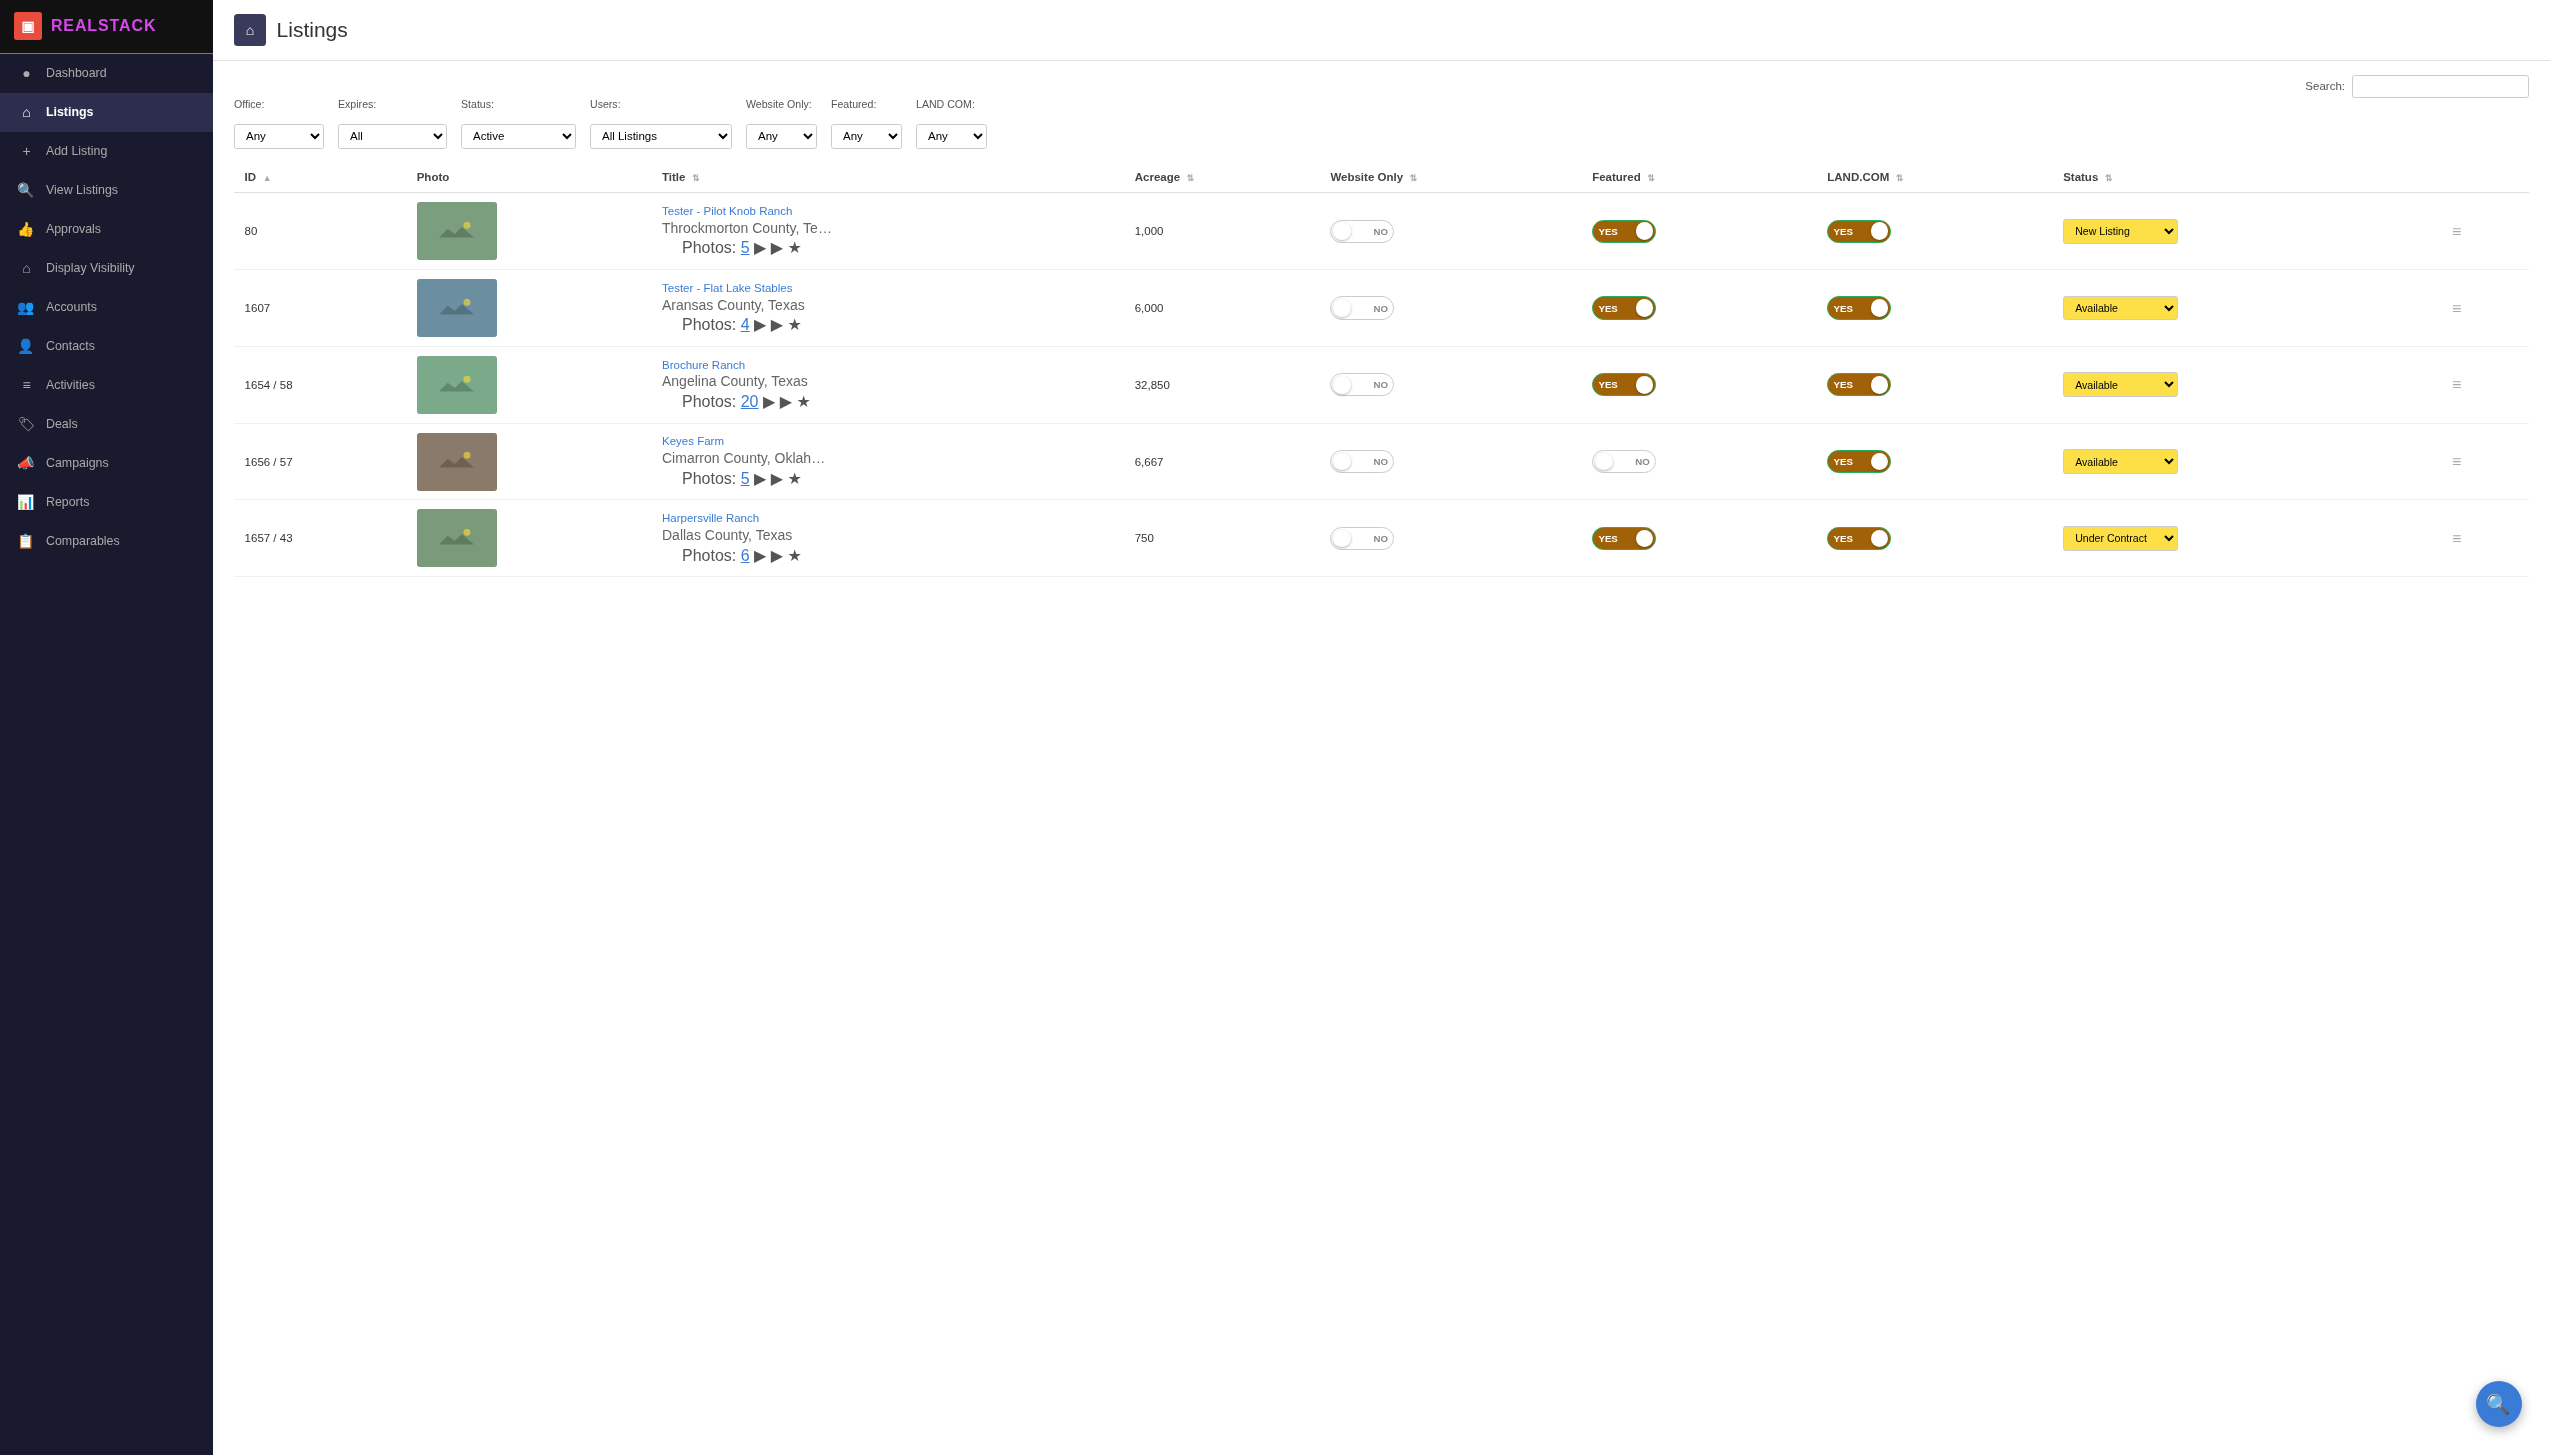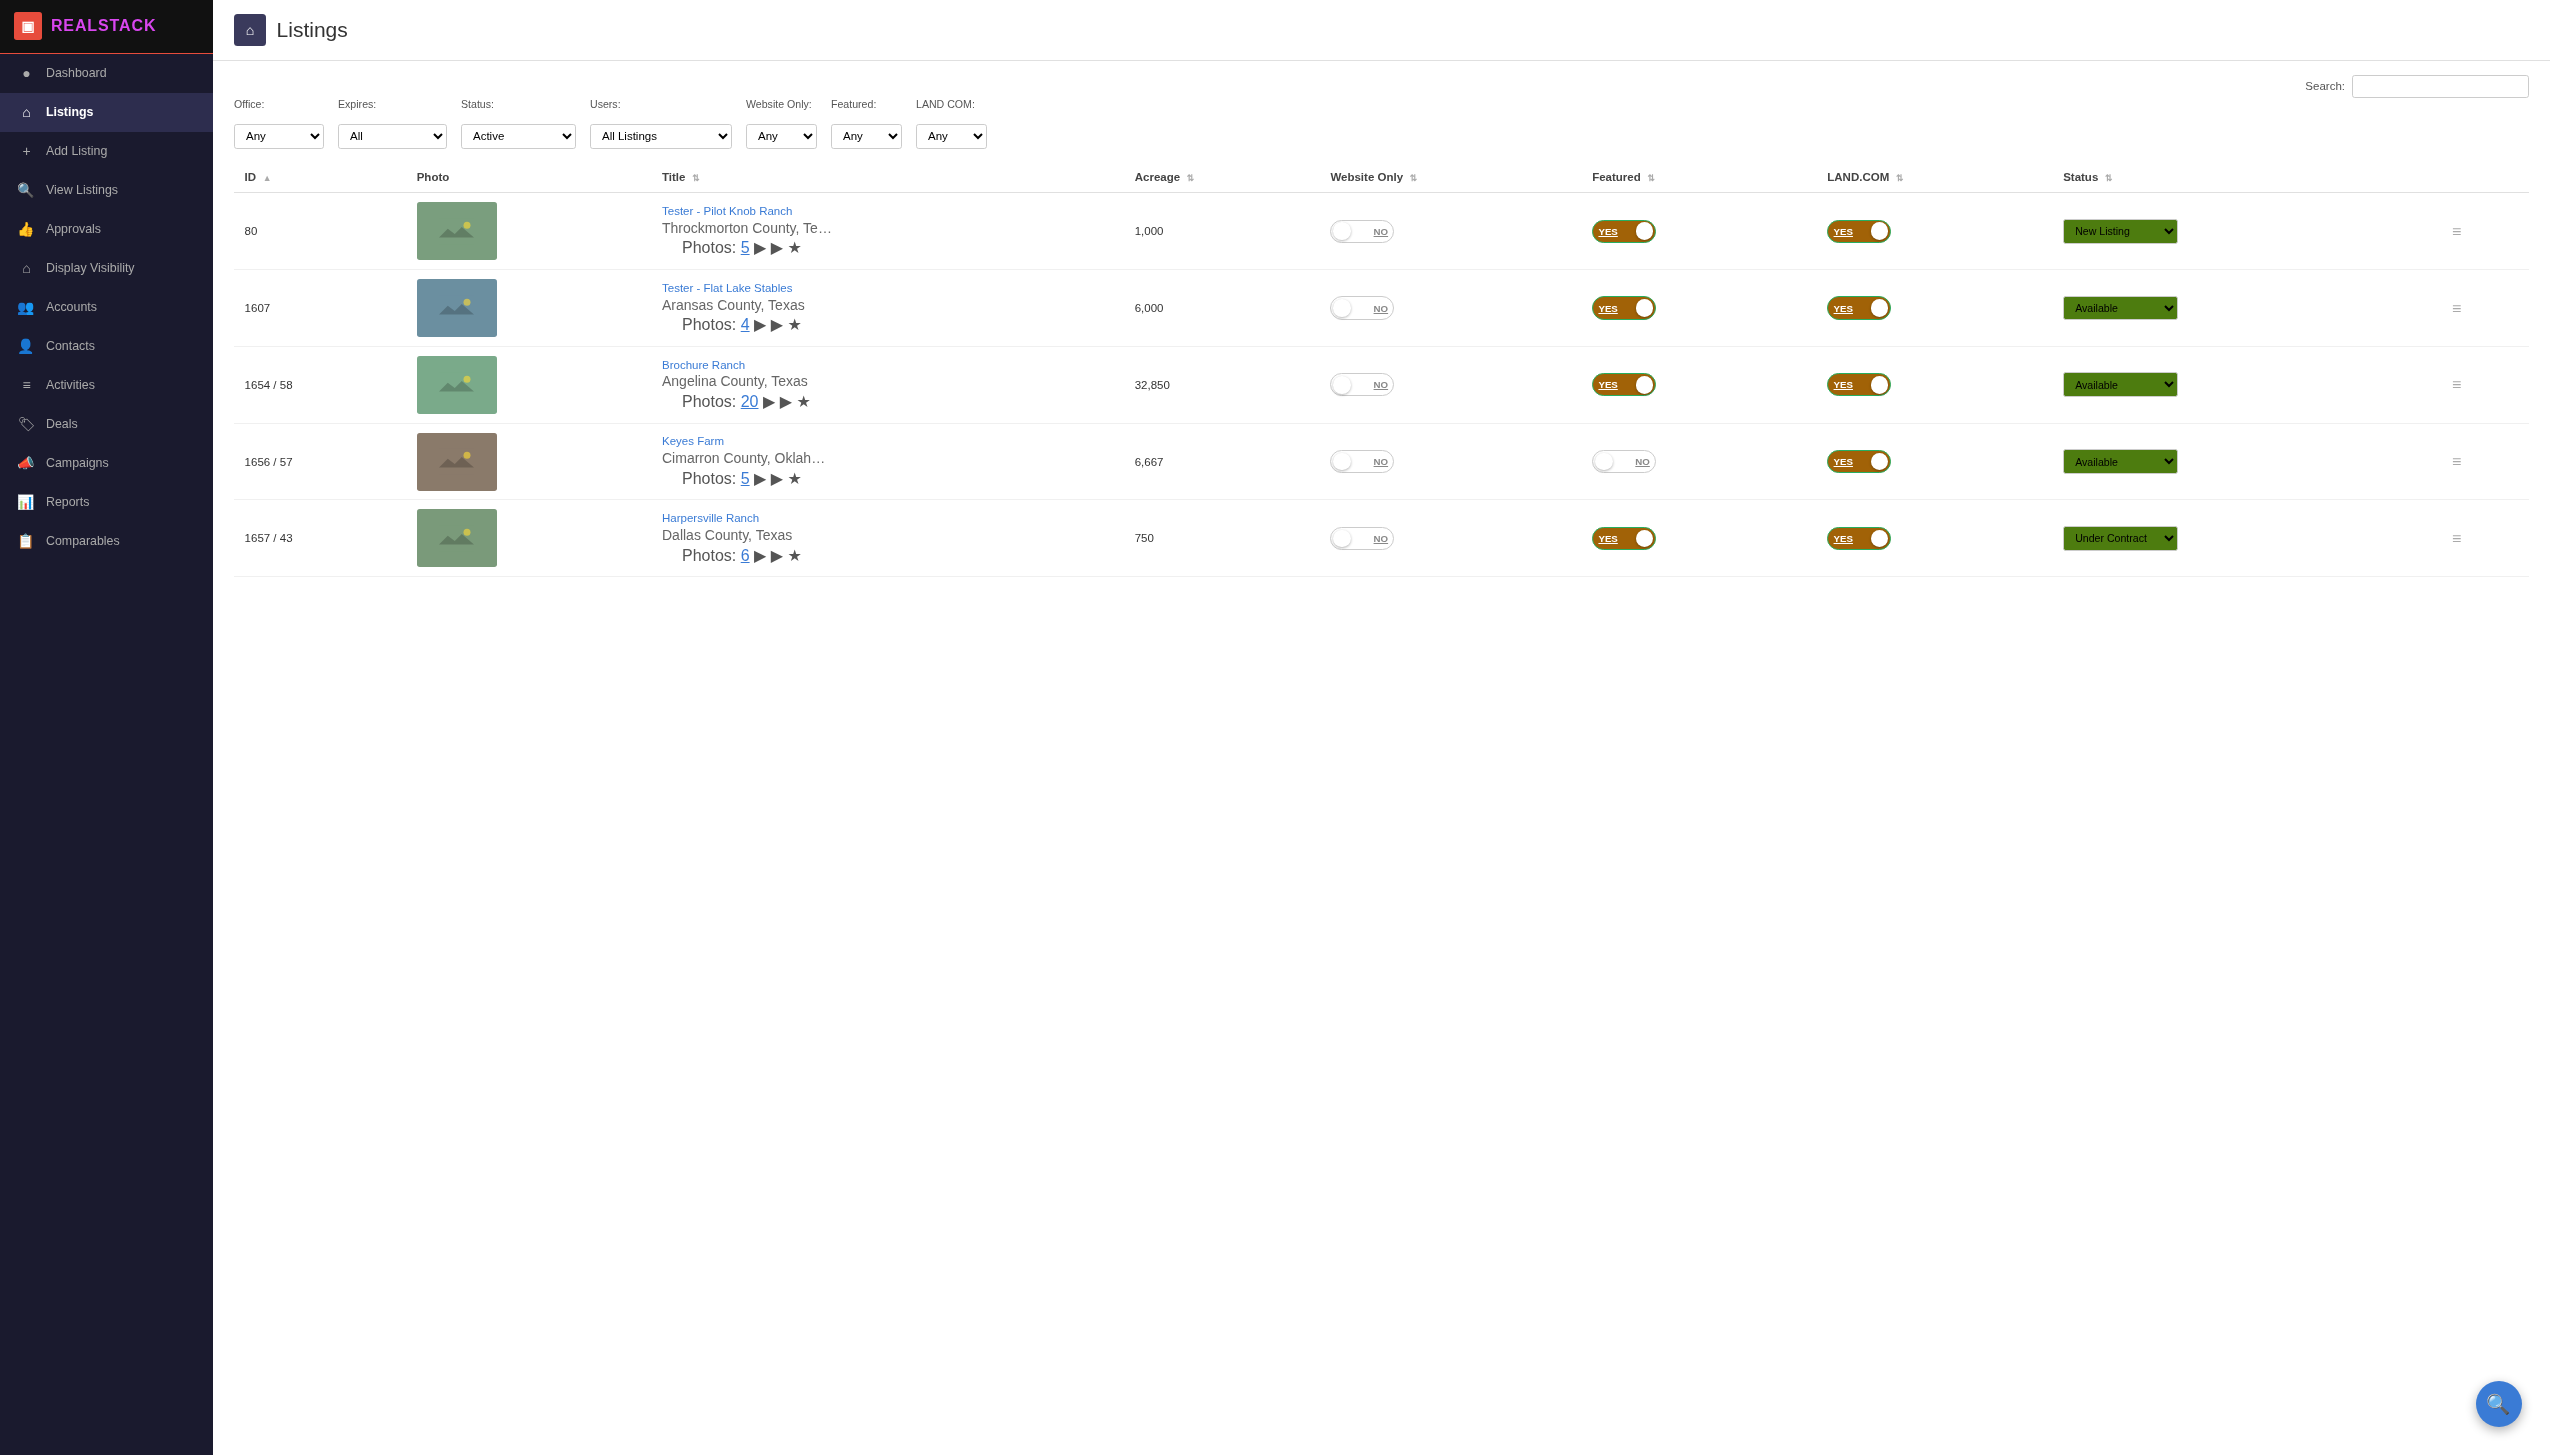--- a/index.html
+++ b/index.html
@@ -183,39 +183,38 @@
       width: 64px;
       justify-content: space-between;
       cursor: pointer;
     }
     .toggle-wrap.on { background: #a16207; border-color: #27ae60; }
     .toggle-wrap.off { background: #fff; border-color: #ccc; }
     .toggle-label {
       font-size: 9.7px;
       font-weight: 700;
       padding: 1.8px 3.5px;
-      text-decoration: underline;
     }
     .toggle-wrap.on .toggle-label-on { color: white; }
     .toggle-wrap.off .toggle-label-off { color: #888; }
     .toggle-circle {
       width: 17.7px;
       height: 17.7px;
       border-radius: 50%;
       background: white;
       box-shadow: 0 0.9px 2.7px rgba(0,0,0,0.3);
     }
 
     
     .status-select {
       border: 0.9px solid #ccc;
       border-radius: 2.7px;
       padding: 4.4px 7px;
       font-size: 10.6px;
-      background: #4d7c0f;
+      background: #fde047;
       cursor: pointer;
       min-width: 115px;
     }
 
     
     .row-menu-icon { color: #aaa; font-size: 16px; cursor: pointer; padding: 3.5px; }
 
     
     #fab-search {
       position: fixed;

